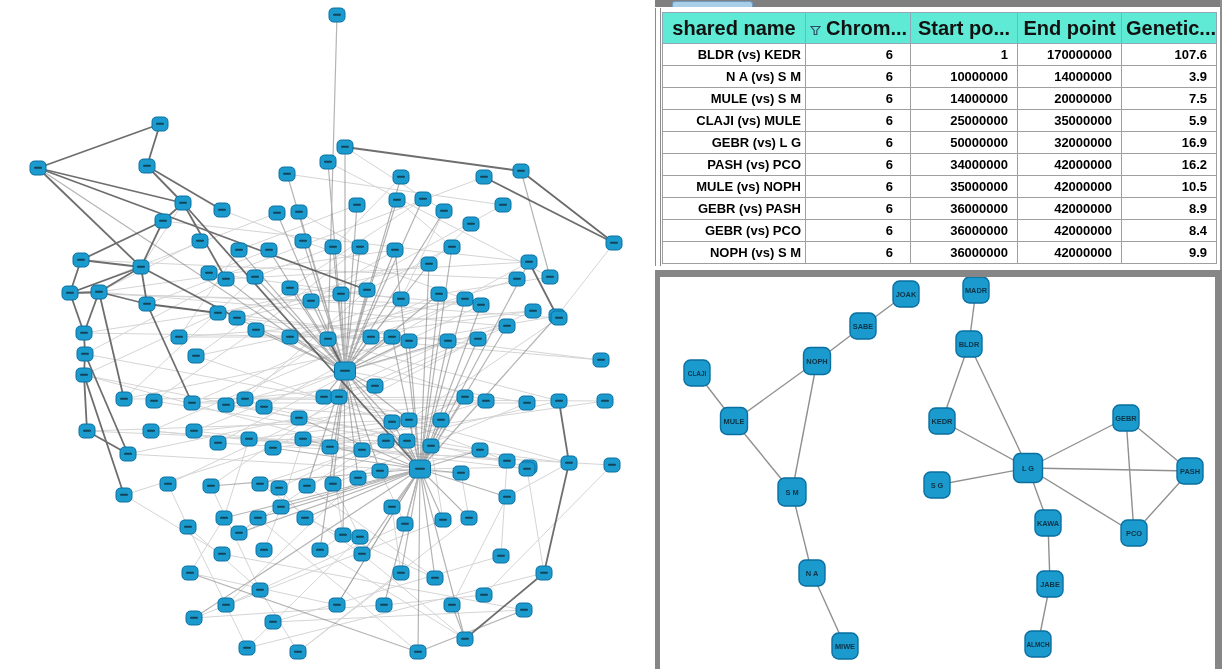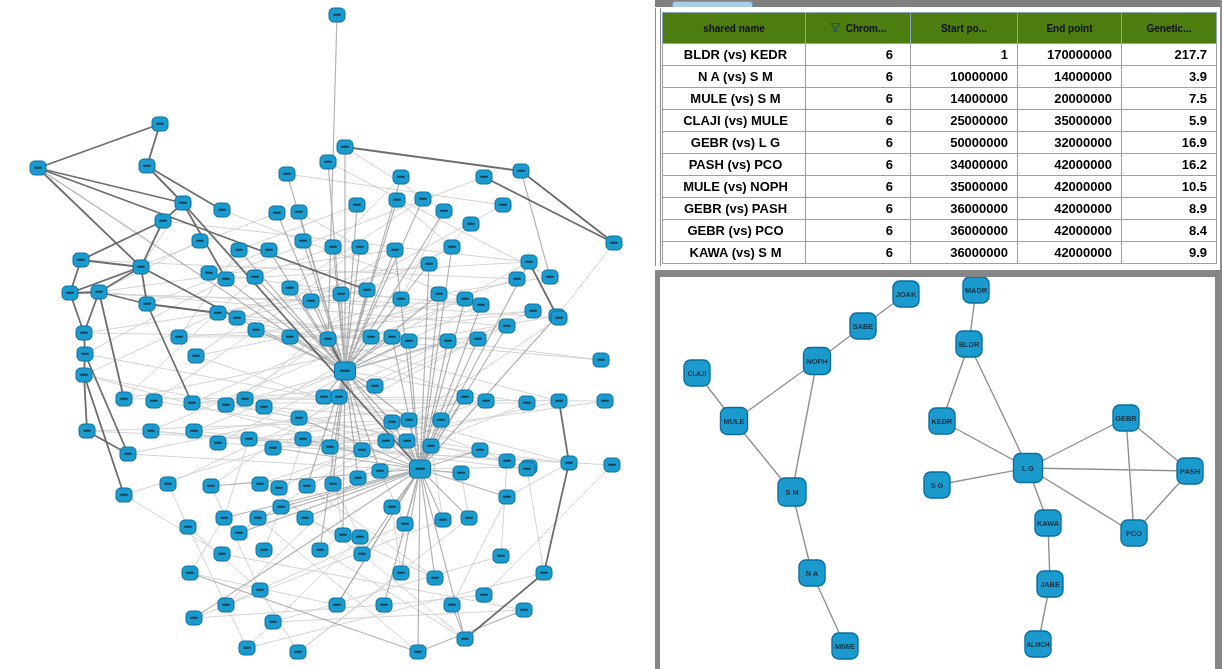--- a/index.html
+++ b/index.html
@@ -14,25 +14,25 @@
   
   #table-panel{position:absolute;left:655px;top:0;width:567px;height:270px;background:#fff;}
   #top-strip{position:absolute;left:0;top:0;width:567px;height:7px;background:#7f7f7f;}
   #top-tab{position:absolute;left:17px;top:1px;width:81px;height:6px;background:#a9cfe7;
            border:1px solid #6d9cc4;border-bottom:none;border-radius:3px 3px 0 0;box-sizing:border-box;}
   #panel-left-lines{position:absolute;left:0px;top:8px;width:4px;height:258px;
            border-left:1px solid #8c8c8c;border-right:1px solid #8c8c8c;}
   #panel-right-line{position:absolute;right:0;top:0;width:2px;height:270px;background:#8f8f8f;}
   #table-wrap{position:absolute;left:7px;top:12px;}
   table{border-collapse:collapse;table-layout:fixed;width:554px;border:1px solid #6e6e6e;}
-  th{background:#4d7c0f;border:1px solid #8fa8b8;height:30px;font-size:10px;font-weight:600;
+  th{background:#5eead4;border:1px solid #8fa8b8;height:30px;font-size:20px;font-weight:600;
      color:#111;text-align:center;white-space:nowrap;overflow:hidden;padding:0 4px;}
   td{border:1px solid #9f9f9f;height:21px;font-size:13px;font-weight:600;color:#000;
      white-space:nowrap;overflow:hidden;background:#fff;}
-  td.name{text-align:center;padding:0 4px 0 7px;}
+  td.name{text-align:right;padding:0 4px 0 7px;}
   td.num{text-align:right;padding:0 9px 0 4px;}
   td.chrom{text-align:right;padding:0 17px 0 4px;}
   .funnel{display:inline-block;vertical-align:-1px;margin-right:5px;}
 
   
   #detail-panel{position:absolute;left:655px;top:270px;width:567px;height:450px;box-sizing:border-box;
       background:#fff;border:solid #868686;border-width:7px 7px 8px 5px;}
   #detail-svg{position:absolute;left:0;top:0;width:555px;height:384px;}
   #detail-blueline{position:absolute;left:0;bottom:0;width:555px;height:3px;background:#d5e7f2;}
 </style>
@@ -678,21 +678,21 @@
             <th><span>End point</span></th>
             <th><span>Genetic...</span></th>
           </tr>
         </thead>
       <tbody id="table-body">
           <tr>
             <td class="name">BLDR (vs) KEDR</td>
             <td class="chrom">6</td>
             <td class="num">1</td>
             <td class="num">170000000</td>
-            <td class="num">217.7</td>
+            <td class="num">107.6</td>
           </tr>
           <tr>
             <td class="name">N A (vs) S M</td>
             <td class="chrom">6</td>
             <td class="num">10000000</td>
             <td class="num">14000000</td>
             <td class="num">3.9</td>
           </tr>
           <tr>
             <td class="name">MULE (vs) S M</td>
@@ -737,21 +737,21 @@
             <td class="num">8.9</td>
           </tr>
           <tr>
             <td class="name">GEBR (vs) PCO</td>
             <td class="chrom">6</td>
             <td class="num">36000000</td>
             <td class="num">42000000</td>
             <td class="num">8.4</td>
           </tr>
           <tr>
-            <td class="name">KAWA (vs) S M</td>
+            <td class="name">NOPH (vs) S M</td>
             <td class="chrom">6</td>
             <td class="num">36000000</td>
             <td class="num">42000000</td>
             <td class="num">9.9</td>
           </tr>
         </tbody>
     </table>
   </div>
 </div>
 

